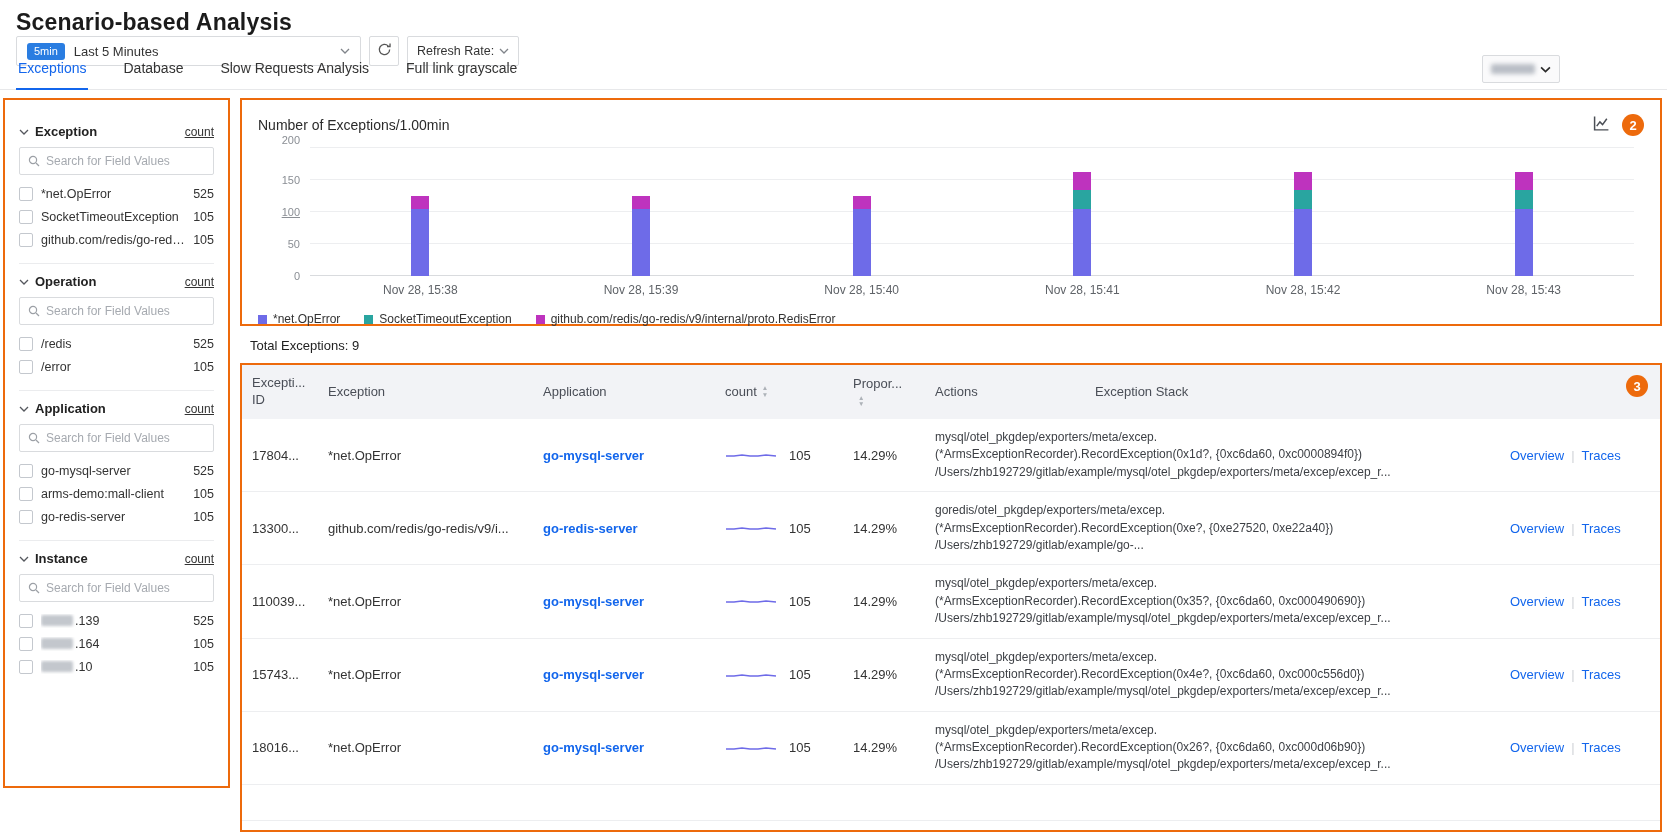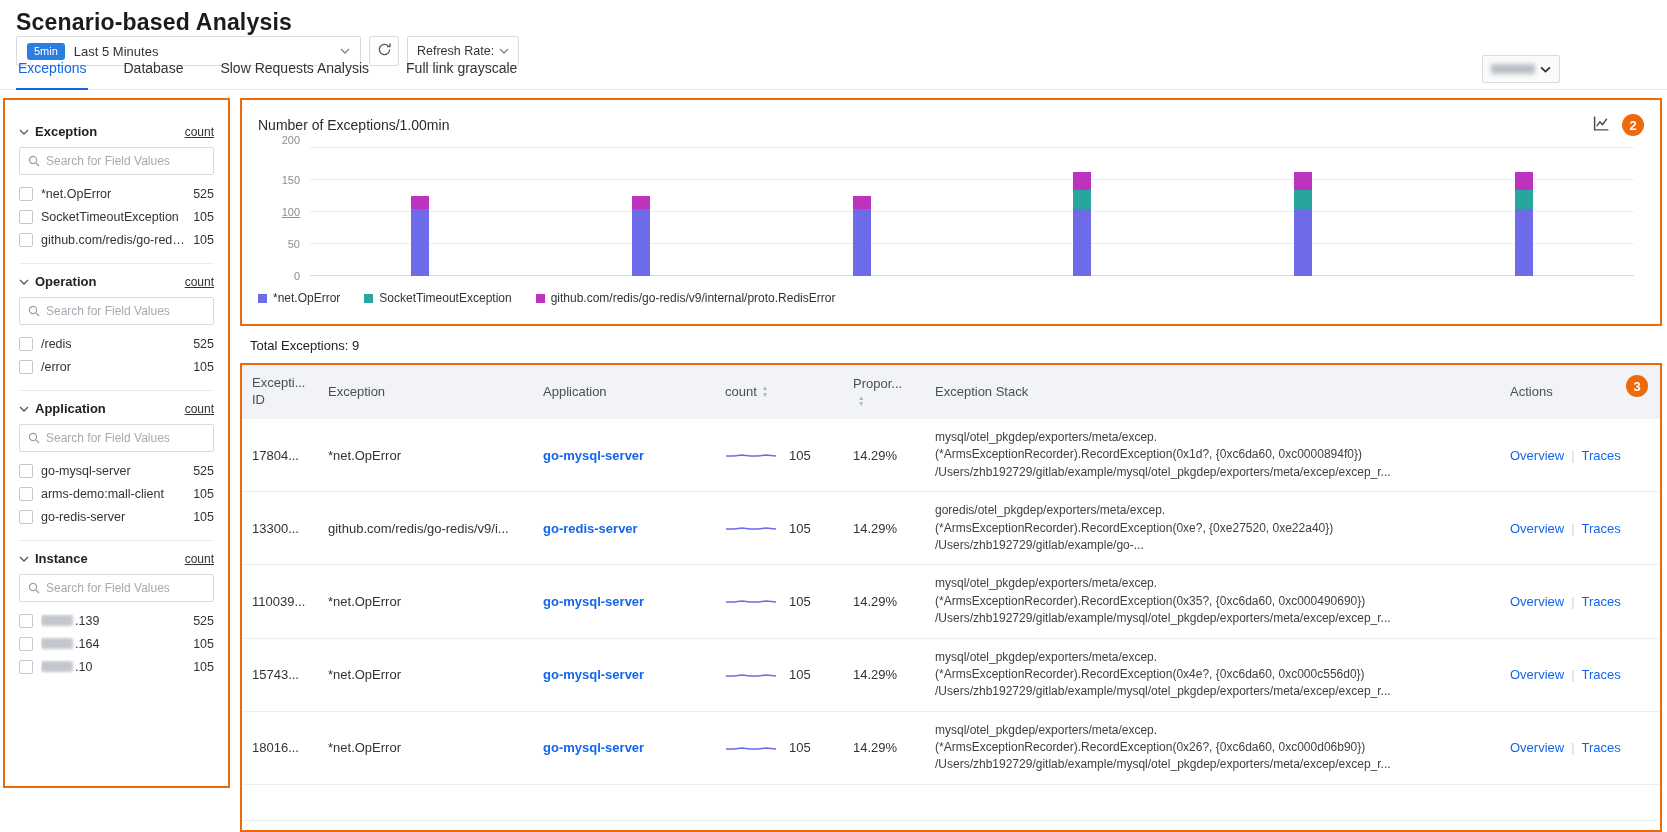--- a/index.html
+++ b/index.html
@@ -354,20 +354,28 @@
             </div>
             <div class="slot" data-interactable="false">
               <div class="bar" data-interactable="true">
                 <div class="seg" data-interactable="false" style="height: 67.2px; background: rgb(110, 107, 232);"></div>
                 <div class="seg" data-interactable="false" style="height: 19.2px; background: rgb(41, 165, 160);"></div>
                 <div class="seg" data-interactable="false" style="height: 17.28px; background: rgb(190, 51, 190);"></div>
               </div>
             </div>
           </div>
       </div>
+      <div class="x-labels" id="x-labels" data-interactable="false">
+          <div class="x-label" data-interactable="false">Nov 28, 15:38</div>
+          <div class="x-label" data-interactable="false">Nov 28, 15:39</div>
+          <div class="x-label" data-interactable="false">Nov 28, 15:40</div>
+          <div class="x-label" data-interactable="false">Nov 28, 15:41</div>
+          <div class="x-label" data-interactable="false">Nov 28, 15:42</div>
+          <div class="x-label" data-interactable="false">Nov 28, 15:43</div>
+        </div>
       <div class="legend" id="legend" data-interactable="false">
           <span class="legend-item" data-interactable="true">
             <span class="swatch" data-interactable="false" style="background: rgb(110, 107, 232);"></span>
             <span data-interactable="false">*net.OpError</span>
           </span>
           <span class="legend-item" data-interactable="true">
             <span class="swatch" data-interactable="false" style="background: rgb(41, 165, 160);"></span>
             <span data-interactable="false">SocketTimeoutException</span>
           </span>
           <span class="legend-item" data-interactable="true">
@@ -387,22 +395,22 @@
         <div class="th c-exc" data-interactable="false">Exception</div>
         <div class="th c-app" data-interactable="false">Application</div>
         <div class="th c-count" data-interactable="false">
           <span data-interactable="false">count</span>
           <span class="sort-icon" data-interactable="true"><span>▲</span><span>▼</span></span>
         </div>
         <div class="th c-prop th-col" data-interactable="false">
           <span data-interactable="false">Propor...</span>
           <span class="sort-icon" data-interactable="true"><span>▲</span><span>▼</span></span>
         </div>
+        <div class="th c-actions" data-interactable="false">Actions</div>
         <div class="th c-stack" data-interactable="false">Exception Stack</div>
-        <div class="th c-actions" data-interactable="false">Actions</div>
       </div>
       <div id="table-body">
           <div class="trow" data-interactable="false">
             <div class="td c-id" data-interactable="false">17804...</div>
             <div class="td c-exc" data-interactable="false">*net.OpError</div>
             <div class="td c-app" data-interactable="false"><span class="app-link" data-interactable="true">go-mysql-server</span></div>
             <div class="td c-count count-cell" data-interactable="false">
               <span class="spark" data-interactable="false">
                 <svg width="52" height="12" viewBox="0 0 52 12">
                   <polyline points="1,7 9,7 17,6 25,7 33,7 41,6 51,7" fill="none" stroke="#6E6BE8" stroke-width="1.6"></polyline>

